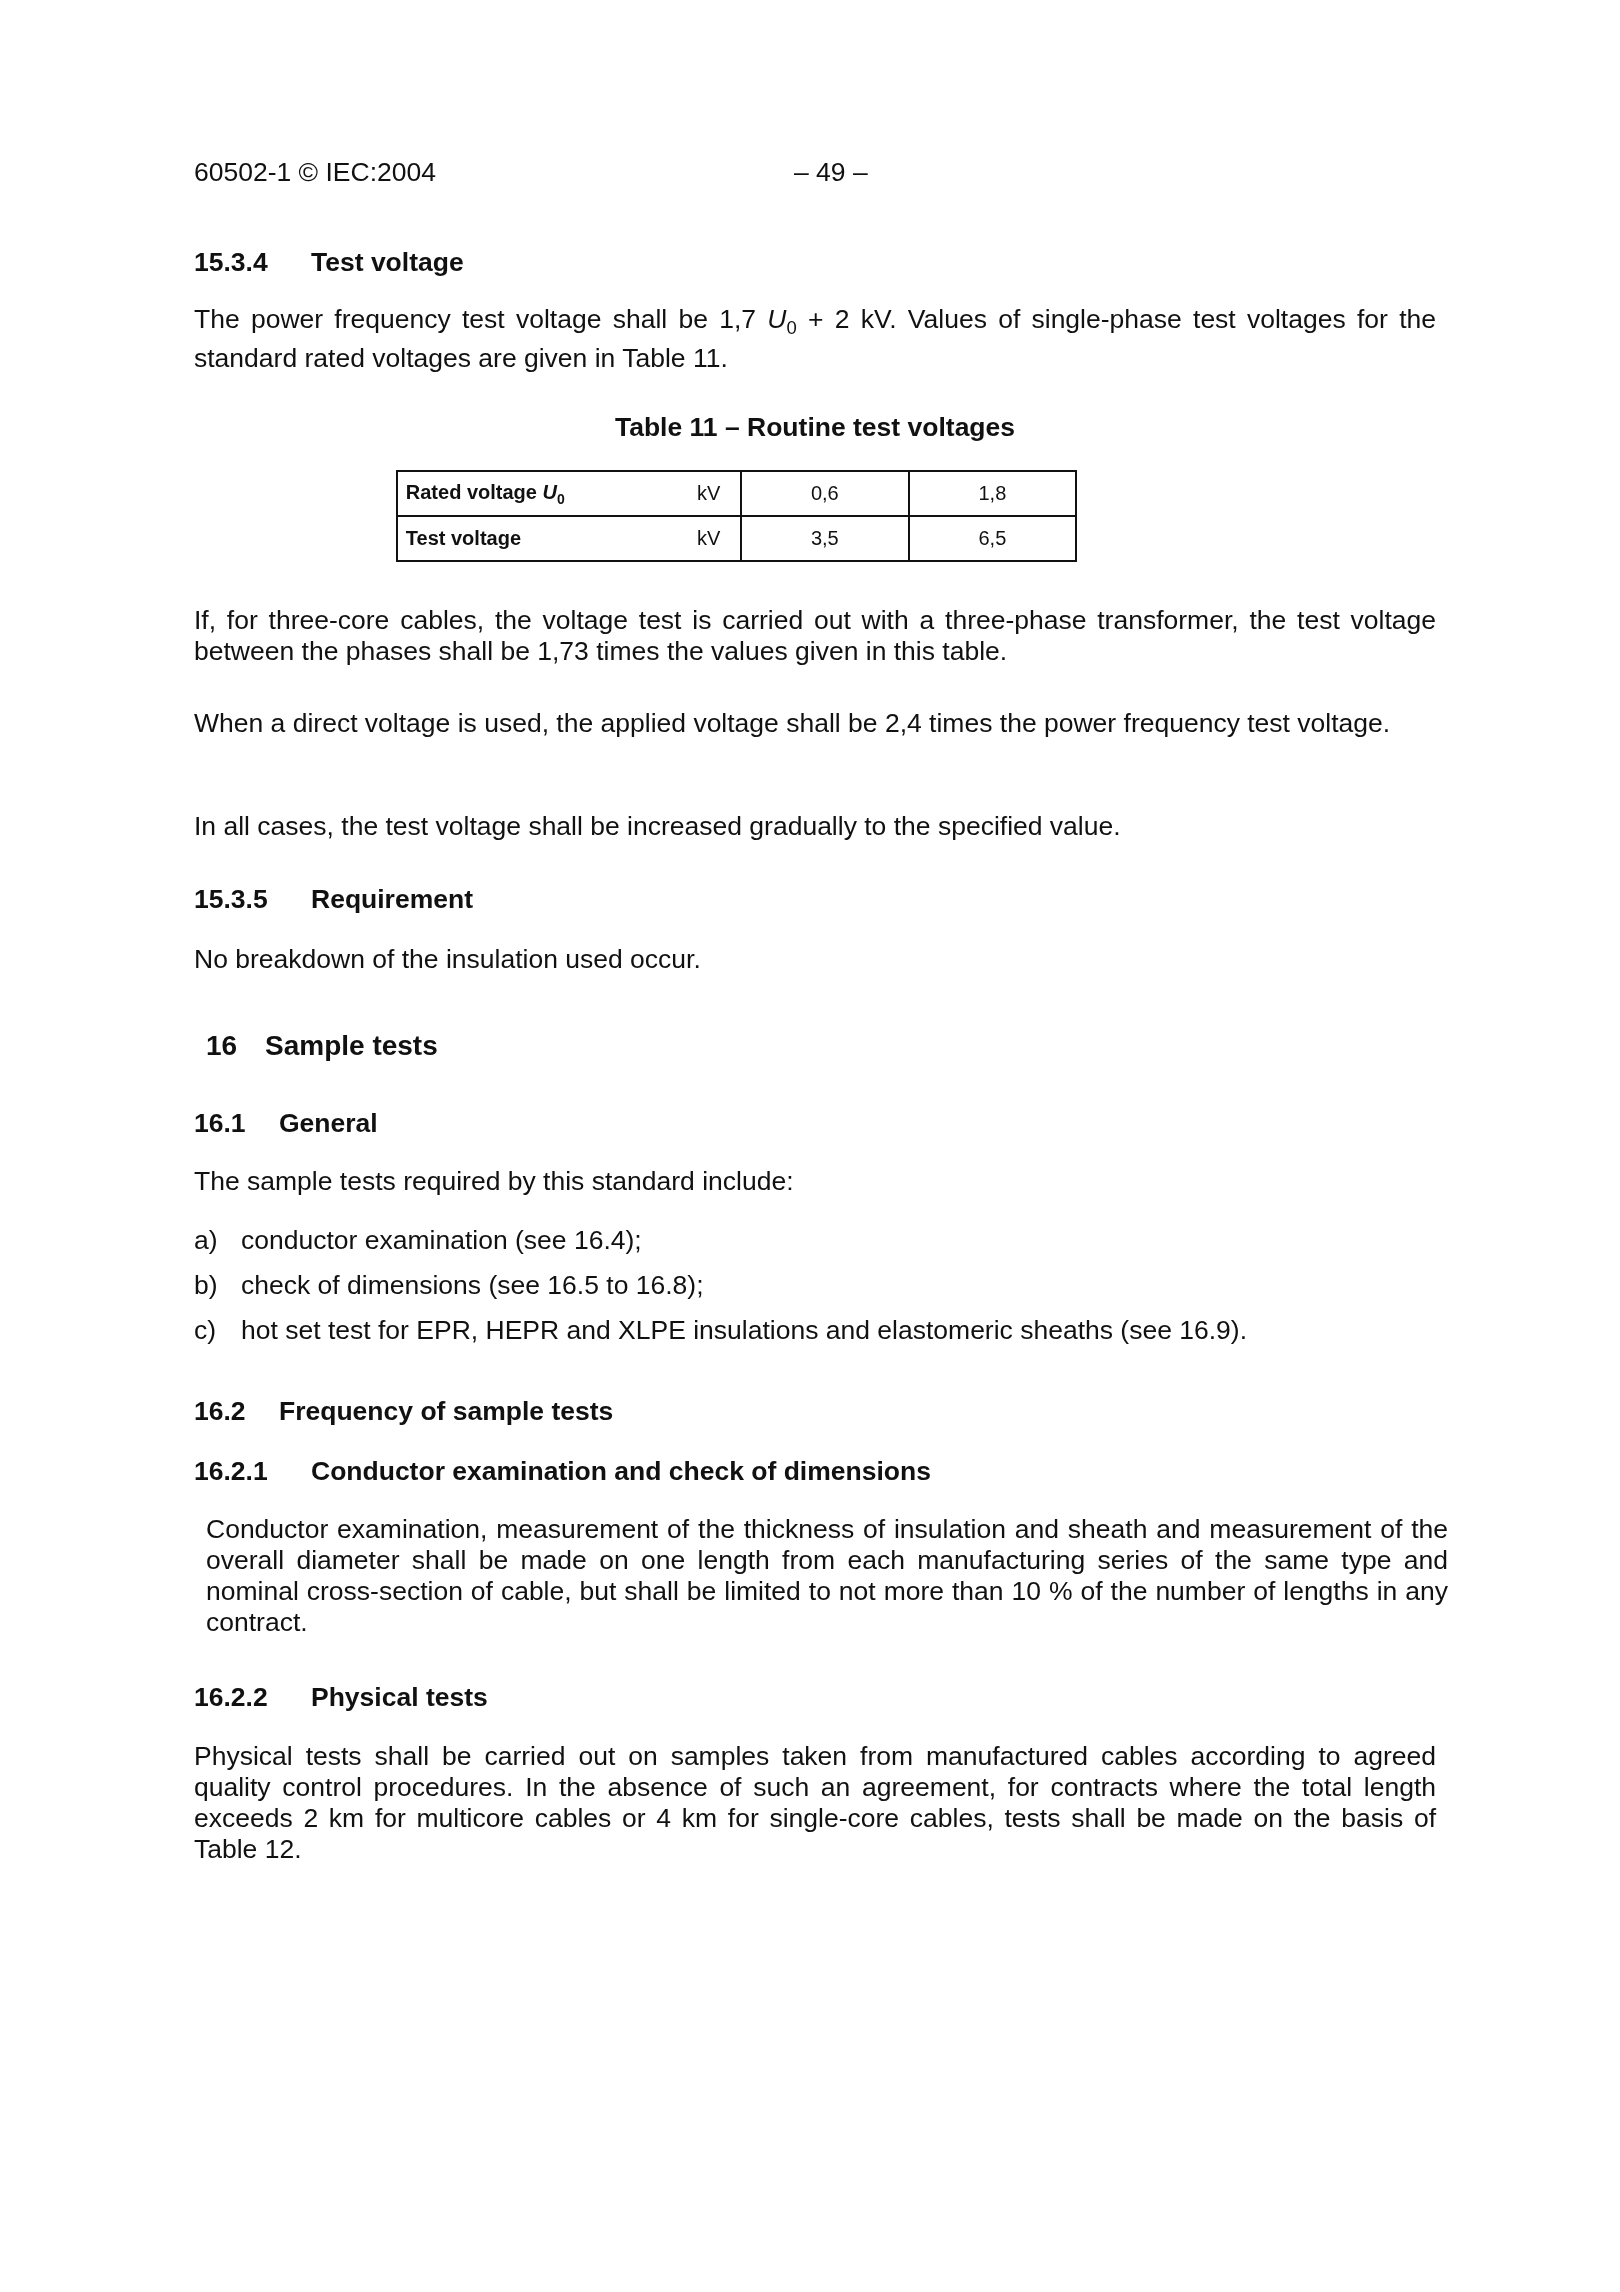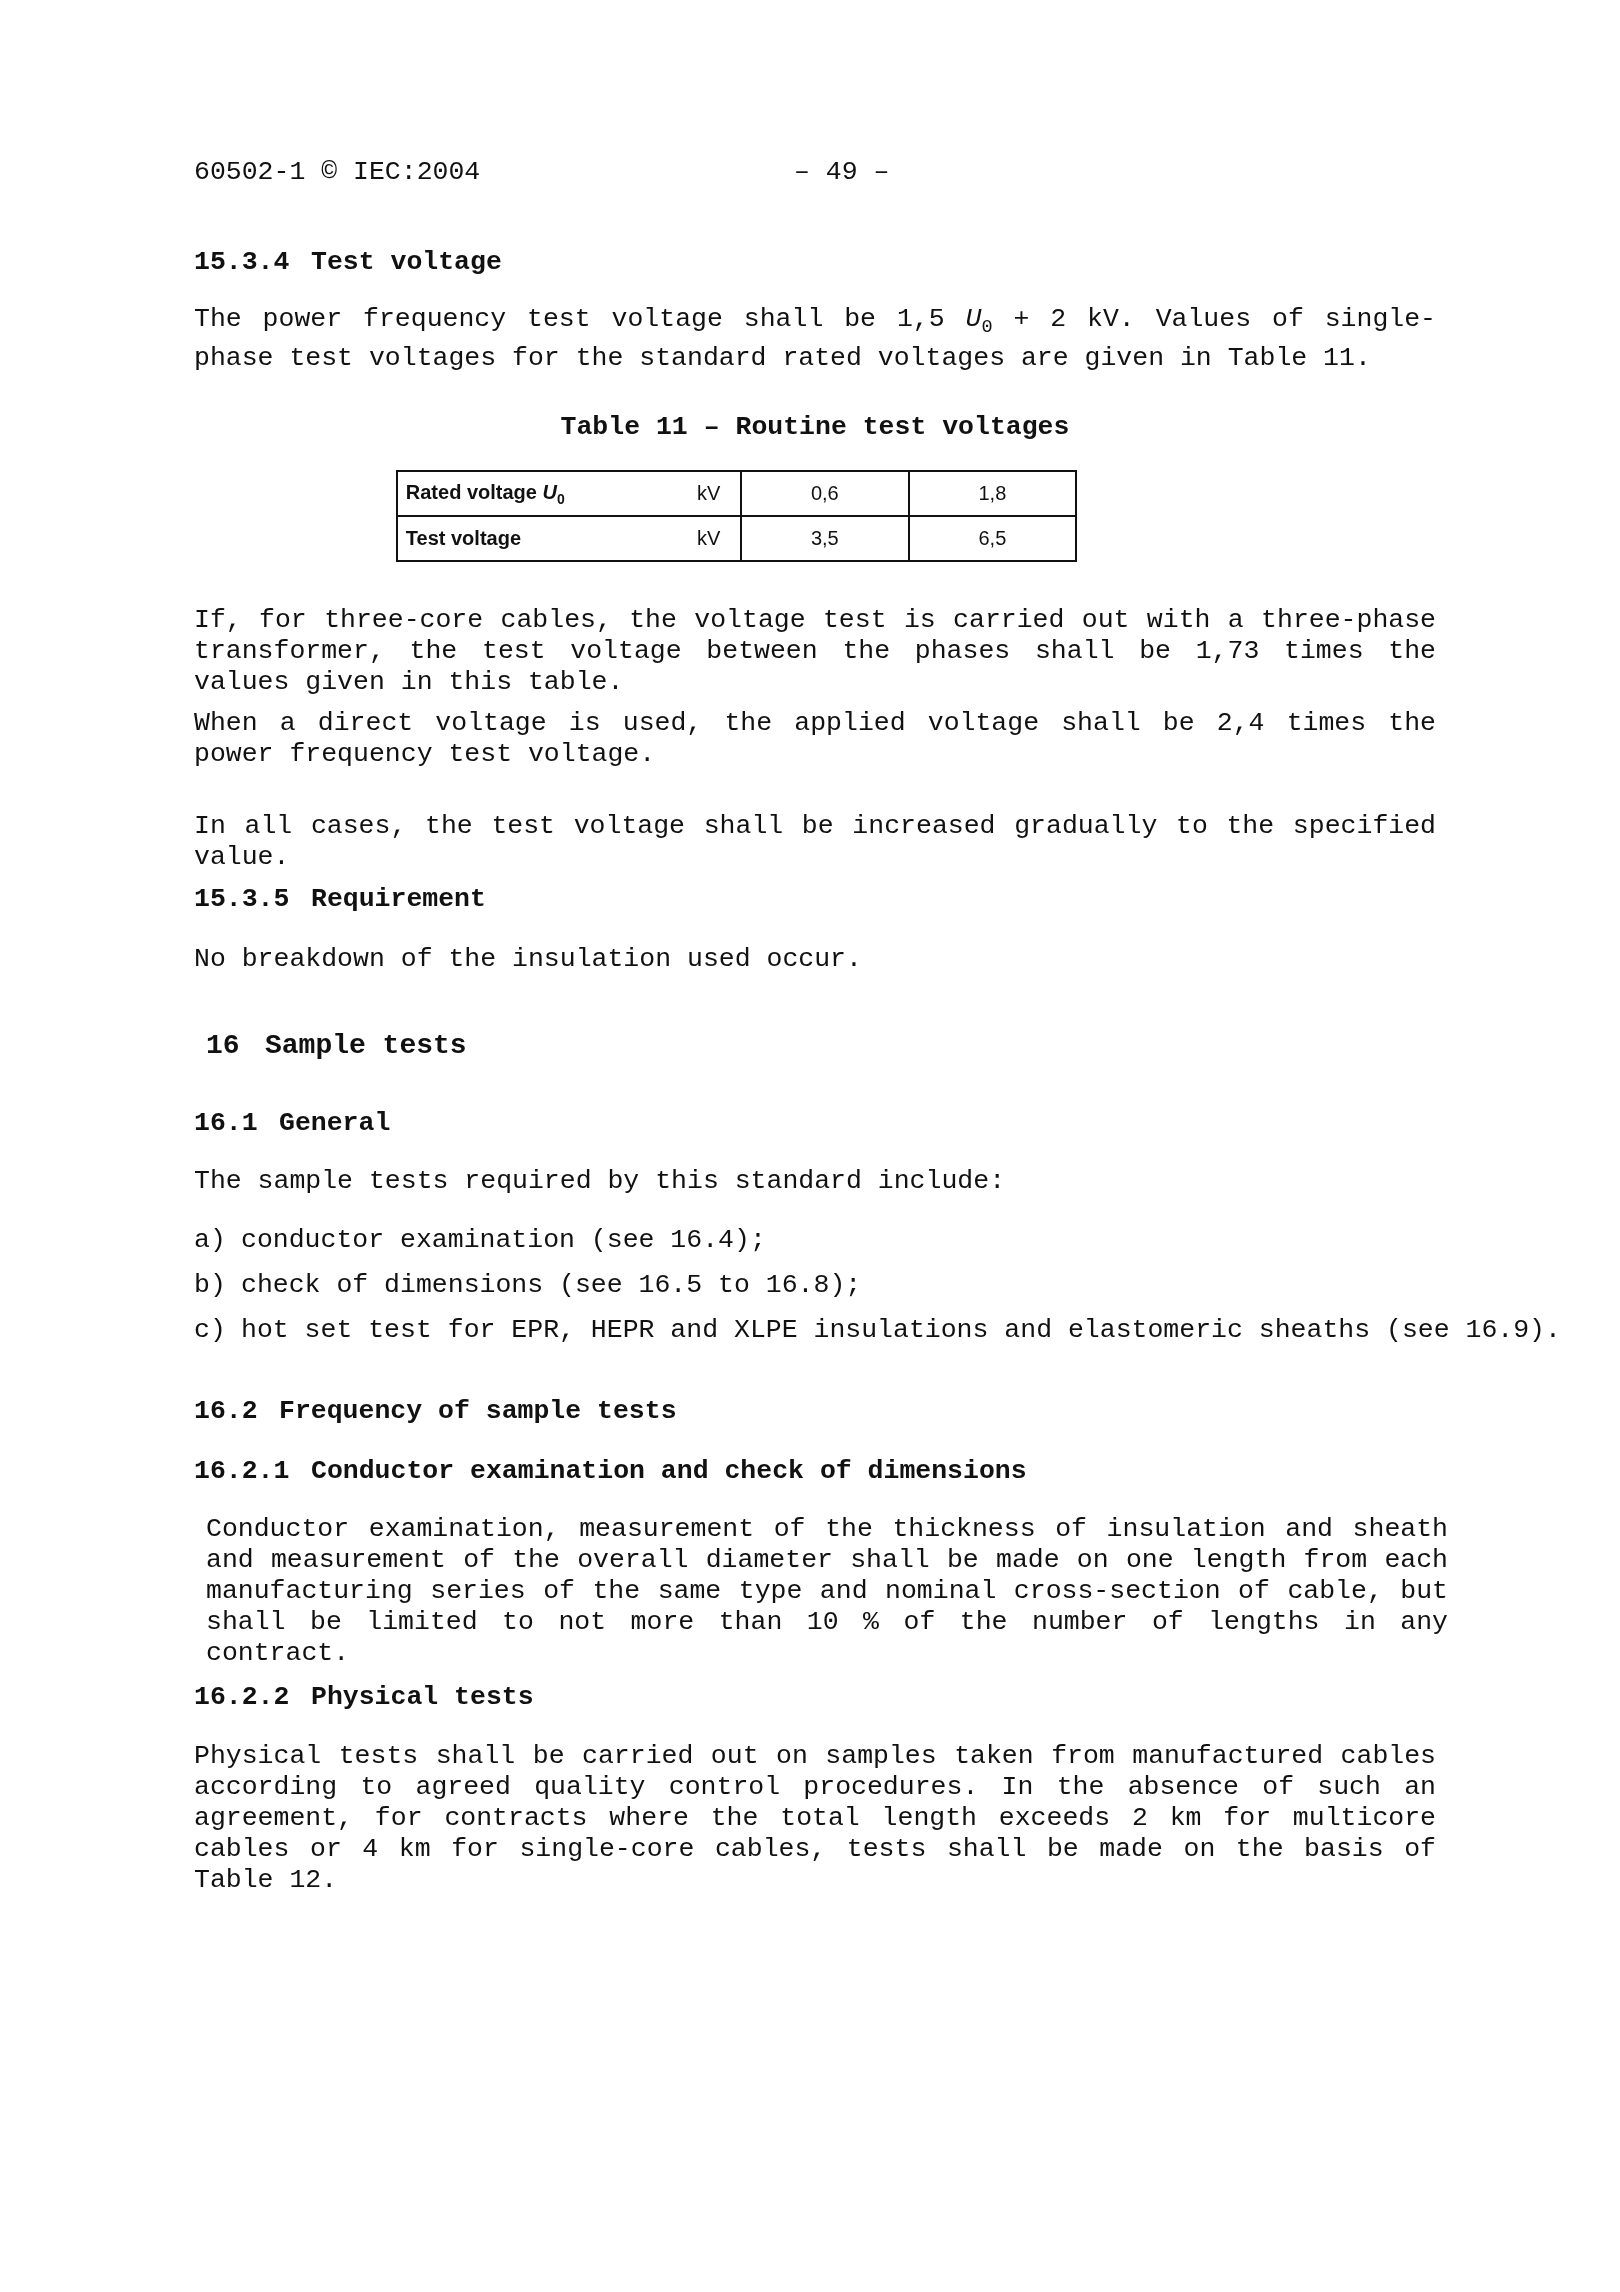--- a/index.html
+++ b/index.html
@@ -14,21 +14,21 @@
       overflow: hidden;
       font-family: "Liberation Sans", sans-serif;
       color: #111111;
     }
     .page {
       position: absolute;
       left: 194px;
       top: 0;
       width: 1242px;
     }
-    .abs { position: absolute; font-family: Liberation Mono, monospace; }
+    .abs { position: absolute; }
     .header-left {
       left: 0; top: 157px;
       font-size: 26.5px;
       white-space: nowrap;
     }
     .header-center {
       left: 600px; top: 157px;
       font-size: 26.5px;
       white-space: nowrap;
     }
@@ -98,21 +98,21 @@
 <body>
 
 <div class="page">
 
   <div class="abs header-left">60502-1 © IEC:2004</div>
   <div class="abs header-center">– 49 –</div>
 
   <div class="abs h3" style="top:247px;left:0;">
     <span class="num">15.3.4</span><span>Test voltage</span>
   </div>
-  <p class="body abs" style="top:304px;left:0;"><span>The power frequency test voltage shall be 1,5 </span><i>U</i><sub>0</sub><span> + 2 kV. Values of single-phase test voltages for the standard rated voltages are given in Table 11.</span></p>
+  <p class="body abs" style="top:304px;left:0;"><span>The power frequency test voltage shall be 1,7 </span><i>U</i><sub>0</sub><span> + 2 kV. Values of single-phase test voltages for the standard rated voltages are given in Table 11.</span></p>
 
   <div class="abs caption" style="top:412px;">Table 11 – Routine test voltages</div>
 
   <table class="vt">
     <tbody>
         <tr>
       <td class="label"><span>Rated voltage </span><i>U</i><sub>0</sub></td>
       <td class="unit">kV</td>
       <td class="val">0,6</td>
       <td class="val">1,8</td>

